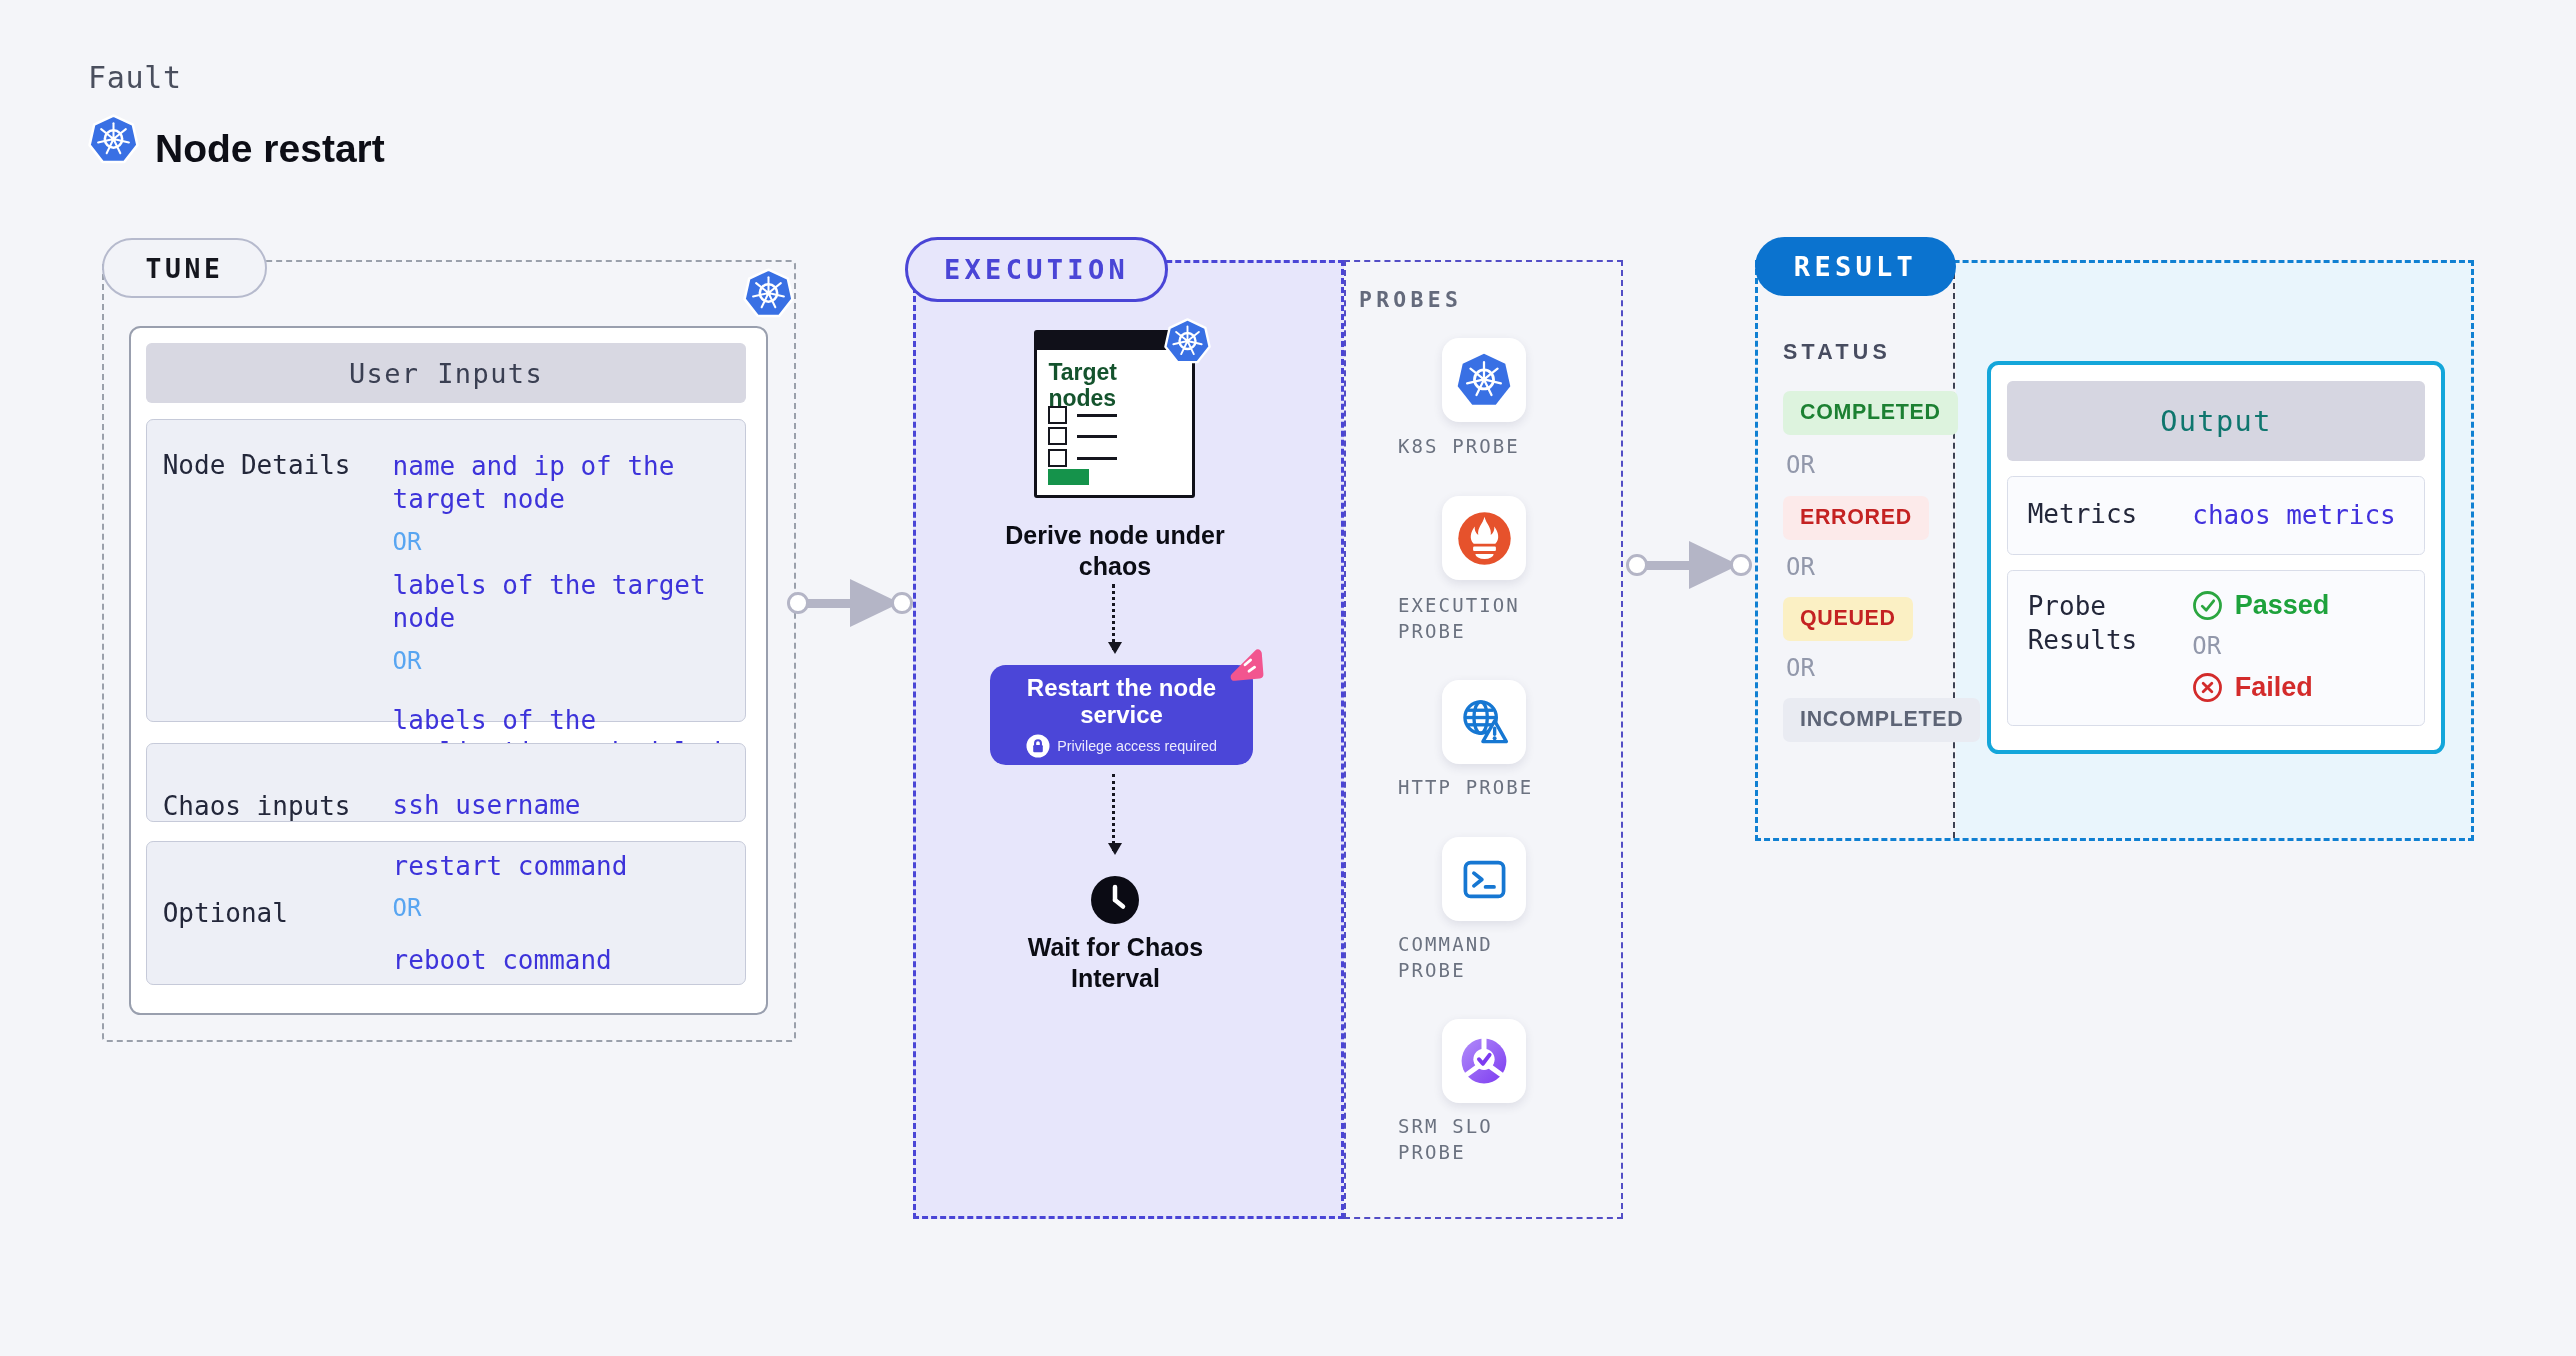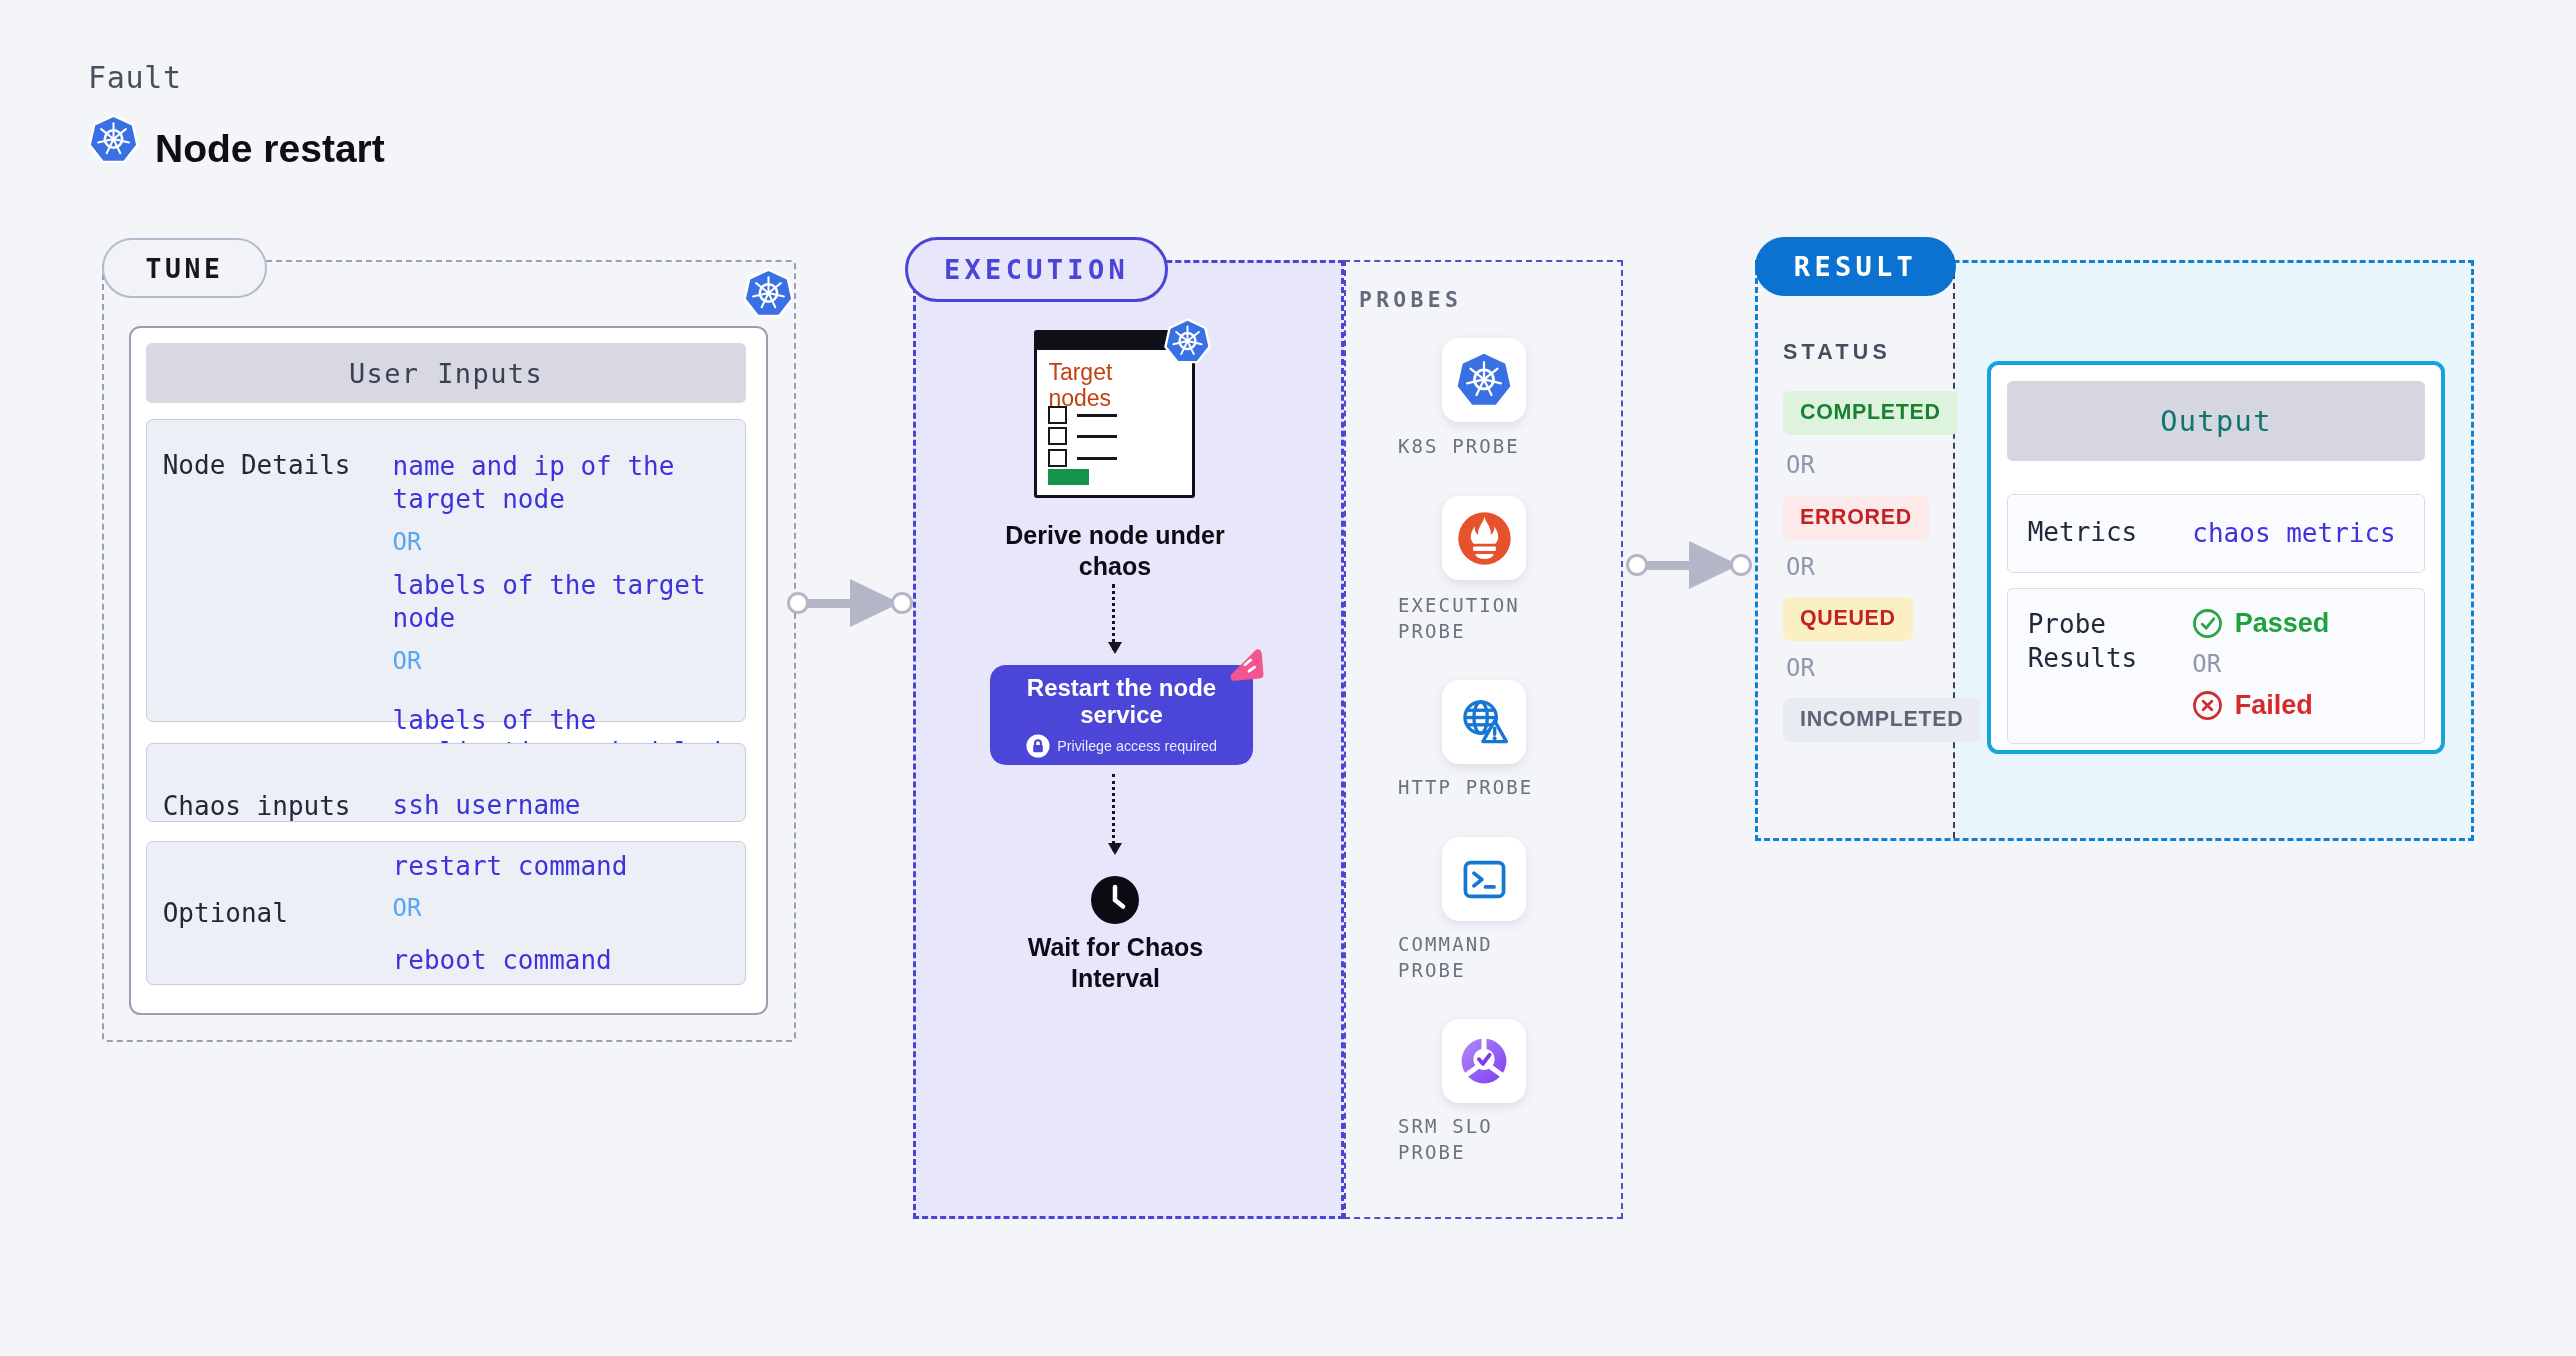--- a/index.html
+++ b/index.html
@@ -50,21 +50,21 @@
 
   
   .exec-box{left:913px;top:260px;width:431px;height:959px;background:#e7e6fb;
             border:3.6px dashed #4a45d6;box-sizing:border-box;}
   .probes-box{left:1344px;top:260px;width:279px;height:959px;border:2.1px dashed #524dc6;box-sizing:border-box;}
 
   .target-card{left:1034px;top:330px;width:161px;height:168px;background:#ffffff;
                border:3.6px solid #101019;border-radius:2.9px;box-sizing:border-box;}
   .target-bar{position:absolute;left:0;top:0;width:100%;height:17px;background:#101019;}
   .target-title{position:absolute;left:11.4px;top:26px;font-size:23px;line-height:1.15;
-                font-weight:normal;color:#c2410c;width:86px;}
+                font-weight:bold;color:#14532d;width:86px;}
   .chk-row{position:absolute;left:11.4px;display:flex;align-items:center;gap:10px;}
   .chk{width:14.3px;height:14.3px;border:2.9px solid #15161e;background:#fff;}
   .chk-line{width:40px;height:2.9px;background:#15161e;}
   .green-bar{position:absolute;left:11.4px;top:136px;width:41px;height:15.7px;background:#15934b;}
 
   .step-label{font-weight:800;color:#0b0c14;font-size:25px;line-height:1.25;text-align:center;}
   .dconn{width:0;border-left:3.6px dotted #15151f;}
   .dconn::after{content:'';position:absolute;left:-7.1px;bottom:-11.4px;width:0;height:0;
                 border:7.9px solid transparent;border-top:12px solid #15151f;}
   .restart-box{left:990px;top:665px;width:263px;height:100px;background:#4b46d8;border-radius:15.7px;
@@ -91,21 +91,21 @@
   .badge.green{background:#ddf3de;color:#1c8032;}
   .badge.red{background:#fceaea;color:#c42222;}
   .badge.yellow{background:#fbf0c4;color:#c42222;}
   .badge.gray{background:#e9ebf2;color:#5d6476;}
 
   .output-box{left:1987px;top:361px;width:458px;height:393px;background:#ffffff;
               border:4.3px solid #14a6da;border-radius:11.4px;box-sizing:border-box;padding:15.7px;}
   .output-header{height:80px;background:#d6d6e1;border-radius:5.7px;display:flex;align-items:center;
                  justify-content:center;font-size:28.6px;color:#0f766e;letter-spacing:1.4px;}
   .o-row{background:#fafbfe;border:1.4px solid #d9dde9;border-radius:5.7px;box-sizing:border-box;display:flex;}
-  .o-row.metrics{margin-top:33px;height:79px;align-items:center;}
+  .o-row.metrics{margin-top:15px;height:79px;align-items:center;}
   .o-row.proberes{margin-top:15.7px;height:156px;padding-top:18.6px;}
   .o-label{width:146px;padding-left:20px;font-size:26px;color:#23273a;line-height:1.3;}
   .o-value{font-size:26px;color:#4131dd;}
   .pr-col{display:flex;flex-direction:column;gap:11.4px;margin-left:18.6px;}
   .pr-line{display:flex;align-items:center;gap:11.4px;}
   .pr-line .txt-pass{font-size:27px;font-weight:bold;color:#1ea23c;}
   .pr-line .txt-fail{font-size:27px;font-weight:bold;color:#d32b2b;}
 </style>
 </head>
 <body>

